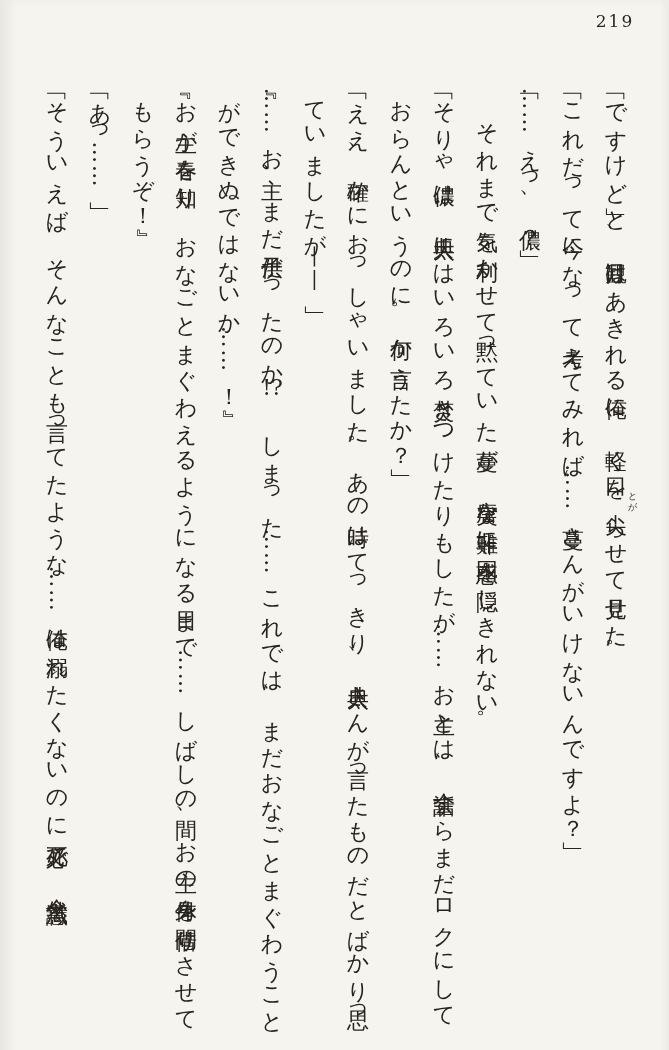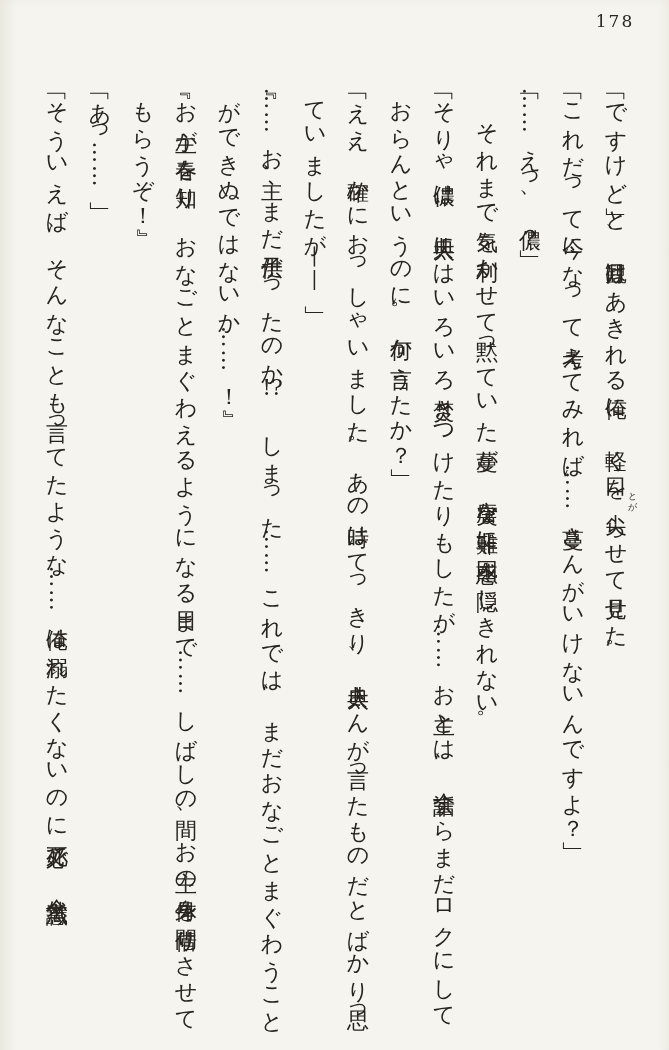--- a/index.html
+++ b/index.html
@@ -62,21 +62,21 @@
   }
   .tcy {
     text-combine-upright: all;  
     letter-spacing: 0;
   }
 </style>
 </head>
 <body style="background: rgb(245, 244, 239);">
 
 <div class="page">
-  <div class="page-number">178</div>
+  <div class="page-number">219</div>
 
   <main class="text-block" style="color: rgb(39, 35, 30);">
       <p class="para dialogue">「ですけど」と、観月はあきれる俺に、軽く口を<ruby>尖<rt>とが</rt></ruby>らせて見せた。</p>
       <p class="para dialogue">「これだって今になって考えてみれば……蔓さんがいけないんですよ？」</p>
       <p class="para dialogue">「……えっ、儂？」</p>
       <p class="para narration">それまで気を利かせて黙っていた蔓が、唐突な非難に困惑を隠しきれない。</p>
       <p class="para dialogue">「そりゃ儂は、典太にはいろいろ焚きつけたりもしたが……お主とは、会話すらまだロクにしておらんというのに。何か言うたか？」</p>
       <p class="para dialogue">「ええ、確かにおっしゃいました。あの時はてっきり、典太さんが言ったものだとばかり思っていましたが——」</p>
       <p class="para quote">『……お主、まだ子供だったのか<span class="tcy">!?</span>　しまった……これでは、まだおなごとまぐわうことができぬではないか……！』</p>
       <p class="para quote">『お主が春を知り、おなごとまぐわえるようになる日まで……しばしの間、お主の身体を間借りさせてもらうぞ！』</p>

